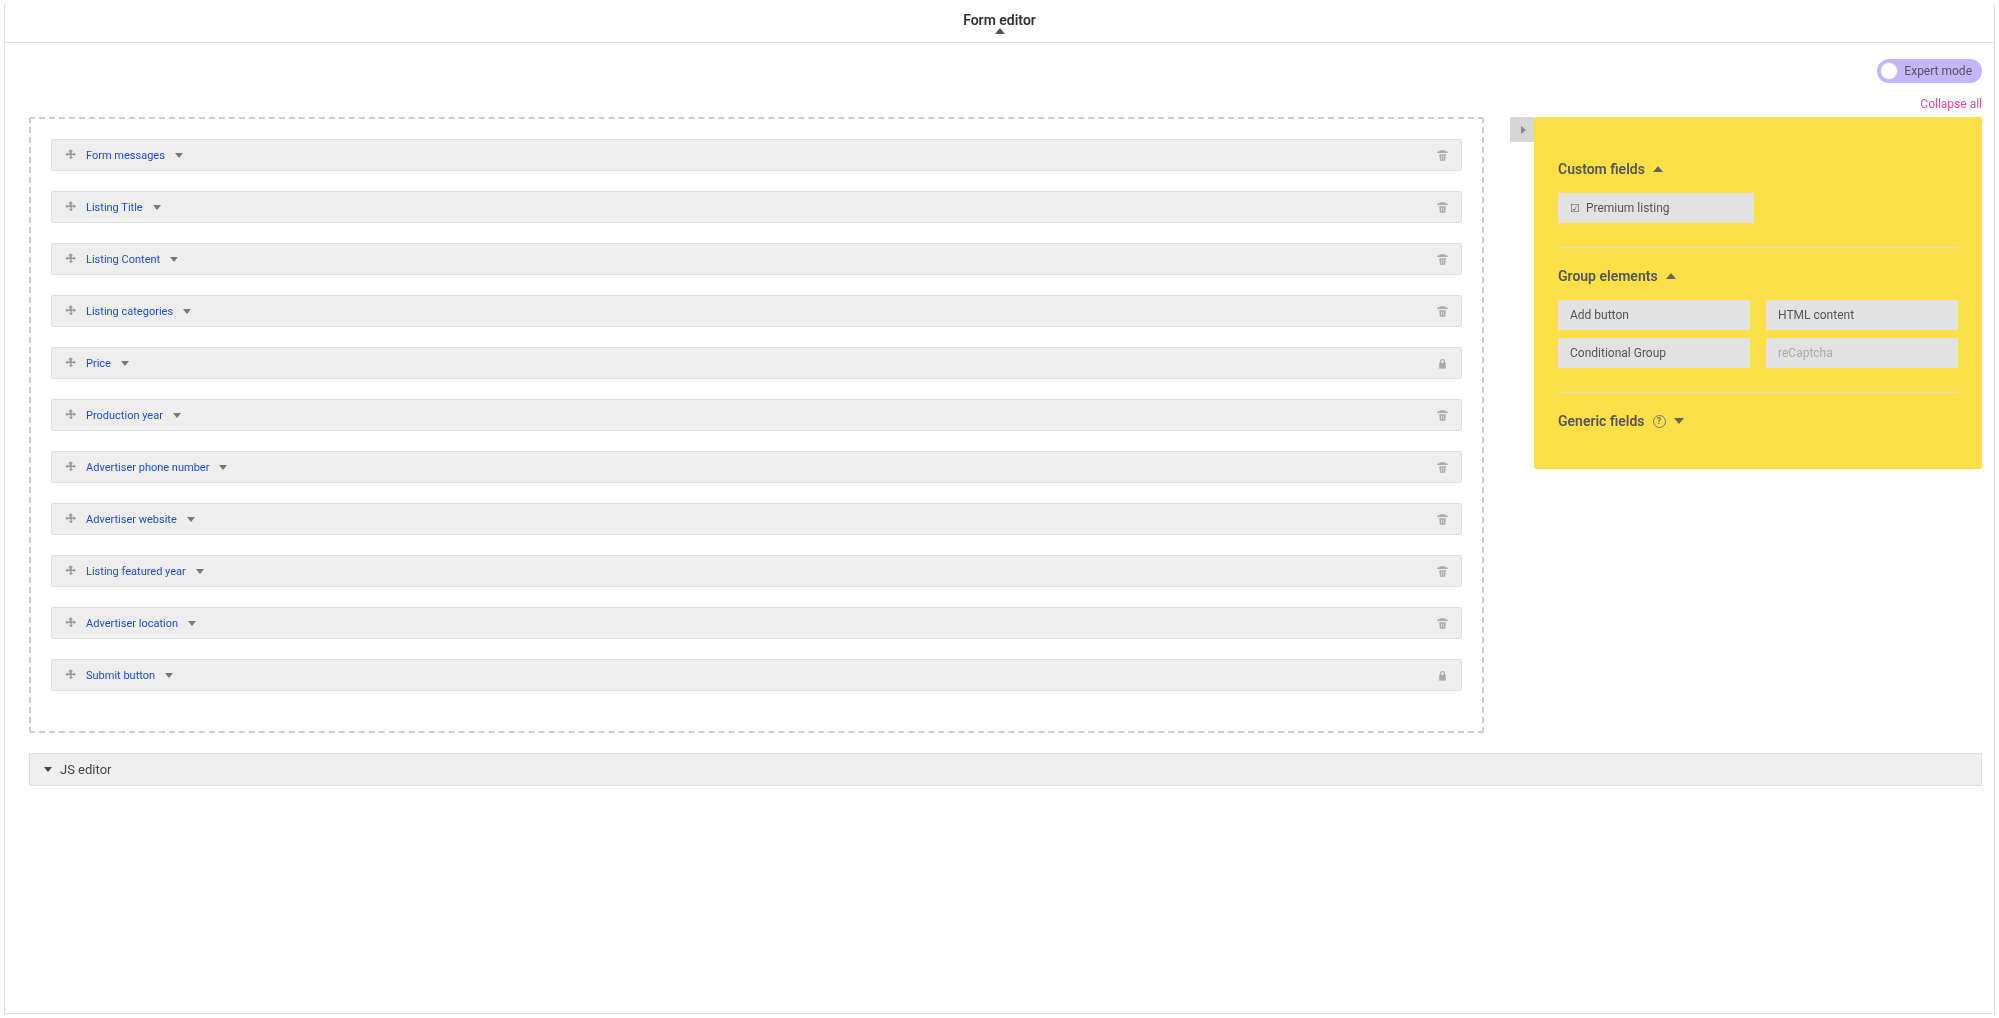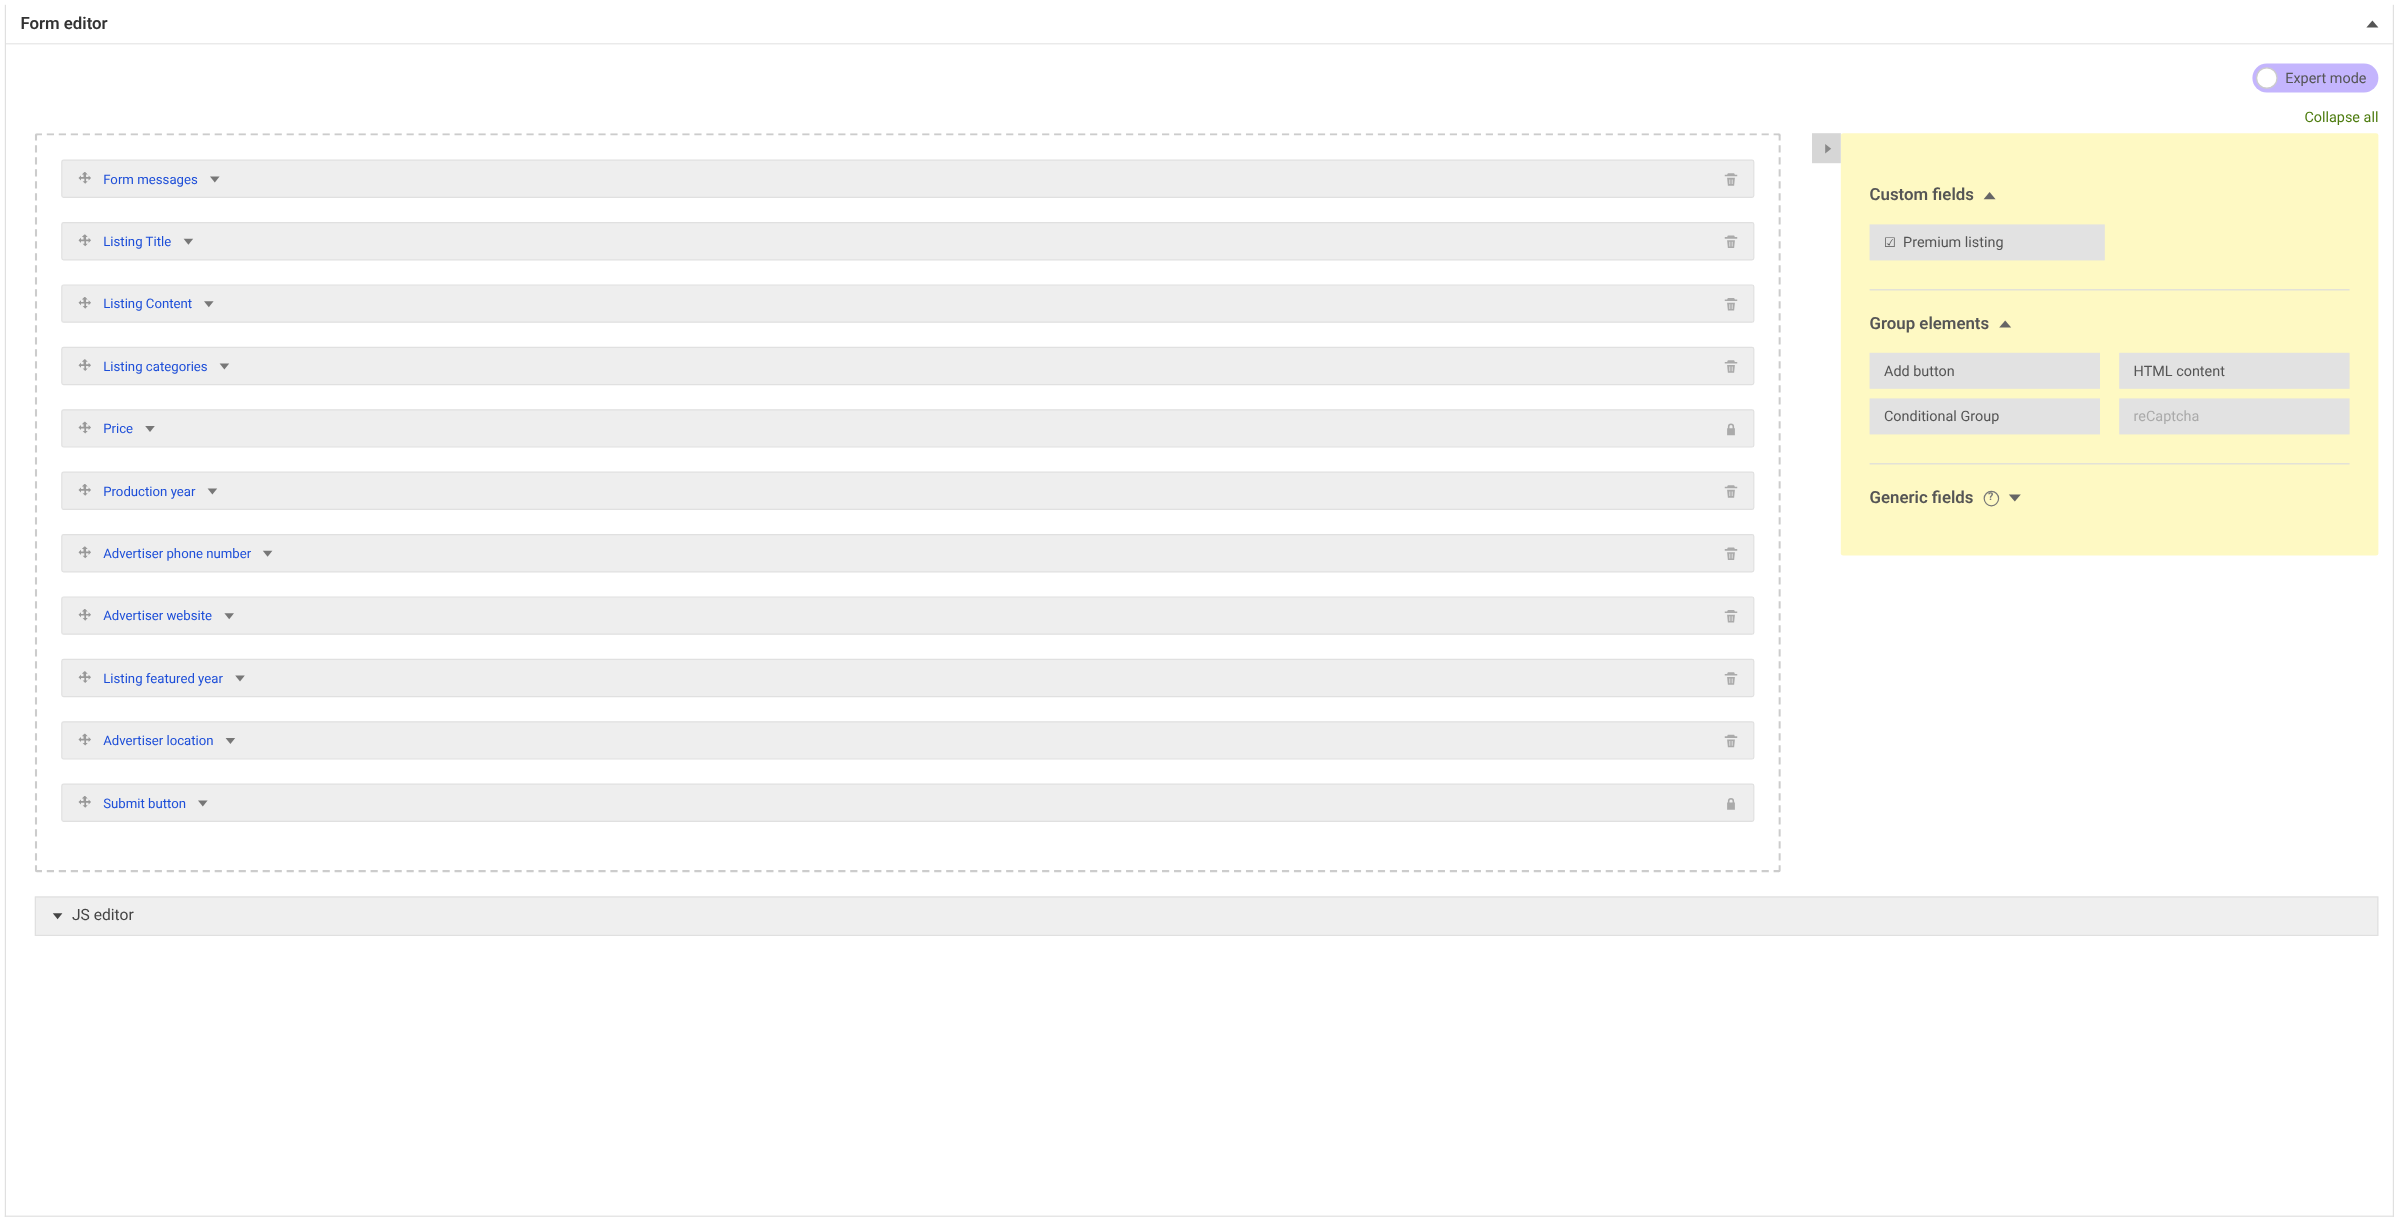--- a/index.html
+++ b/index.html
@@ -12,24 +12,25 @@
   }
   .main-container {
     border-left: 1px solid #e0e0e0;
     border-right: 1px solid #e0e0e0;
     border-bottom: 1px solid #e0e0e0;
     min-height: 1010px;
     position: relative;
   }
   .header-bar {
     display: flex;
-    justify-content: space-between;
+    justify-content: center;
     align-items: center;
     padding: 8px 12px;
     border-bottom: 1px solid #e5e5e5;
+    flex-direction: column;
   }
   .header-title {
     font-weight: 600;
     font-size: 14px;
     color: #333;
   }
   .collapse-caret {
     width: 0; height: 0;
     border-left: 5px solid transparent;
     border-right: 5px solid transparent;
@@ -56,21 +57,21 @@
     border-radius: 50%;
     border: 1px solid #ccc;
   }
   .toggle-label { font-size: 12px; color:#555; }
   .collapse-all-row {
     display:flex; justify-content:flex-end;
     padding: 10px 12px 6px;
   }
   .collapse-all {
     font-size: 12px;
-    color: #4d7c0f;
+    color: #ec4899;
     cursor: pointer;
   }
   .body-grid {
     display: flex;
     gap: 50px;
     padding: 0 12px 20px 24px;
     align-items: flex-start;
   }
   .canvas {
     flex: 1;
@@ -122,21 +123,21 @@
     margin-left:auto;
     color:#aaa;
     cursor:pointer;
     display:flex;
     align-items:center;
   }
   .row-action svg { width:13px; height:13px; fill:#aaa; }
 
   .sidebar {
     width: 448px;
-    background: #fef9c3;
+    background: #fde047;
     border-radius:2px;
     position:relative;
     padding: 44px 24px 24px;
   }
   .sidebar-collapse-btn {
     position:absolute;
     top:0; left:-24px;
     width:24px; height:25px;
     background:#d6d6d6;
     display:flex;align-items:center;justify-content:center;

